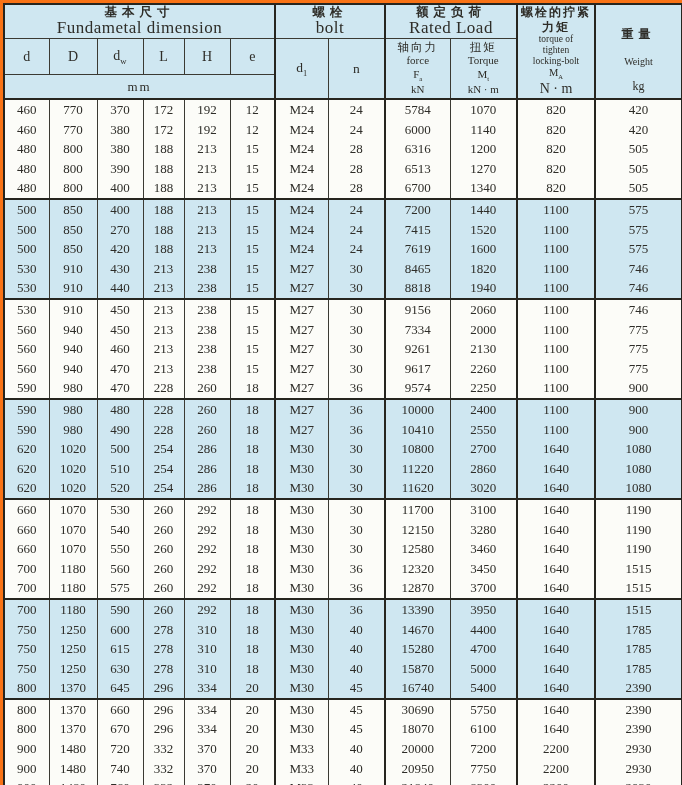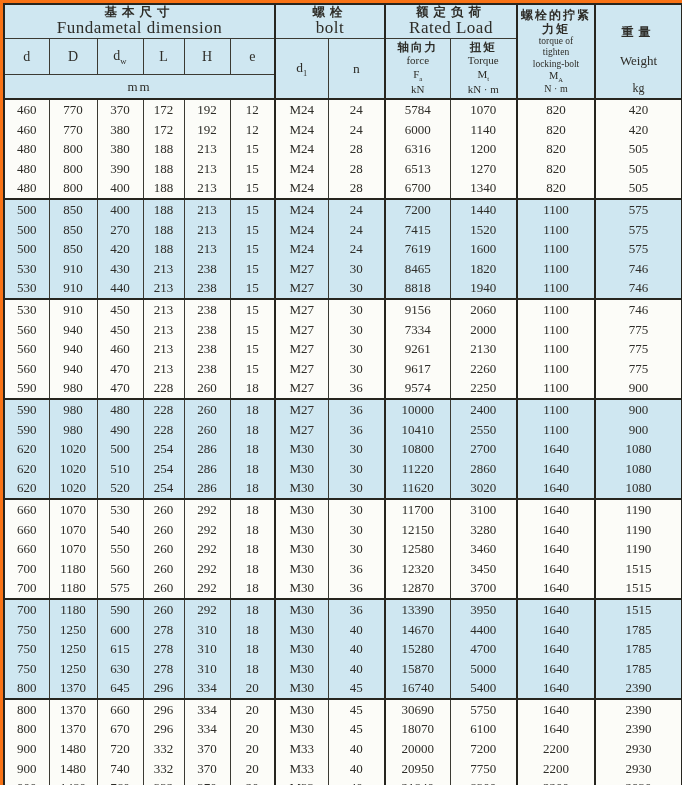--- a/index.html
+++ b/index.html
@@ -34,33 +34,33 @@
   tr.h2 th { height:35px; }
   tr.h3 th { height:23px;margin-left:36px; }
 
   .zh { font-weight:bold; font-size:12.5px; letter-spacing:5px; line-height:1.15; }
   .en { font-size:17px; letter-spacing:0.5px; line-height:1.1; }
   .dimcol { font-size:14px; }
   .mmrow  { font-size:13px; letter-spacing:2px; }
   .boltcol { font-size:13.5px; }
 
   .stack4 div { line-height:1.22; }
-  .stack4 .zh2 { font-weight:bold; font-size:11.5px; letter-spacing:2px; }
+  .stack4 .zh2 { font-weight:normal; font-size:11.5px; letter-spacing:2px; }
   .stack4 .en2 { font-size:11px; }
   .stack4 .sym { font-size:11px; }
   .stack4 .unit { font-size:11px; }
 
   .locking div { line-height:1.18; }
   .locking .zhl { font-weight:bold; font-size:12px; letter-spacing:2px; }
   .locking .enl { font-size:9.5px; }
   .locking .sym { font-size:10.5px; }
-  .locking .unit { font-size:10px; }
+  .locking .unit { font-size:14px; }
 
   .weight .zh { font-size:12px; margin-top:19px; }
-  .weight .en2 { font-size:13px; margin:14px 0 12px; }
+  .weight .en2 { font-size:10px; margin:14px 0 12px; }
   .weight .unit { font-size:12px; }
 
   sub { font-size:0.62em; }
 
   tbody td {
     font-size:13px;
     border-top:none; border-bottom:none;
     height:19.6px; line-height:19.6px;
   }
   tr.group-start td { border-top:2px solid #26251f; }

